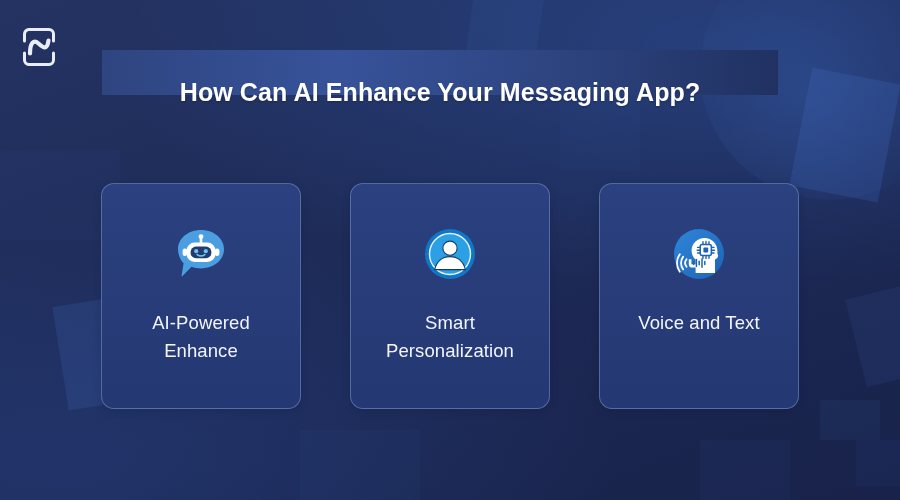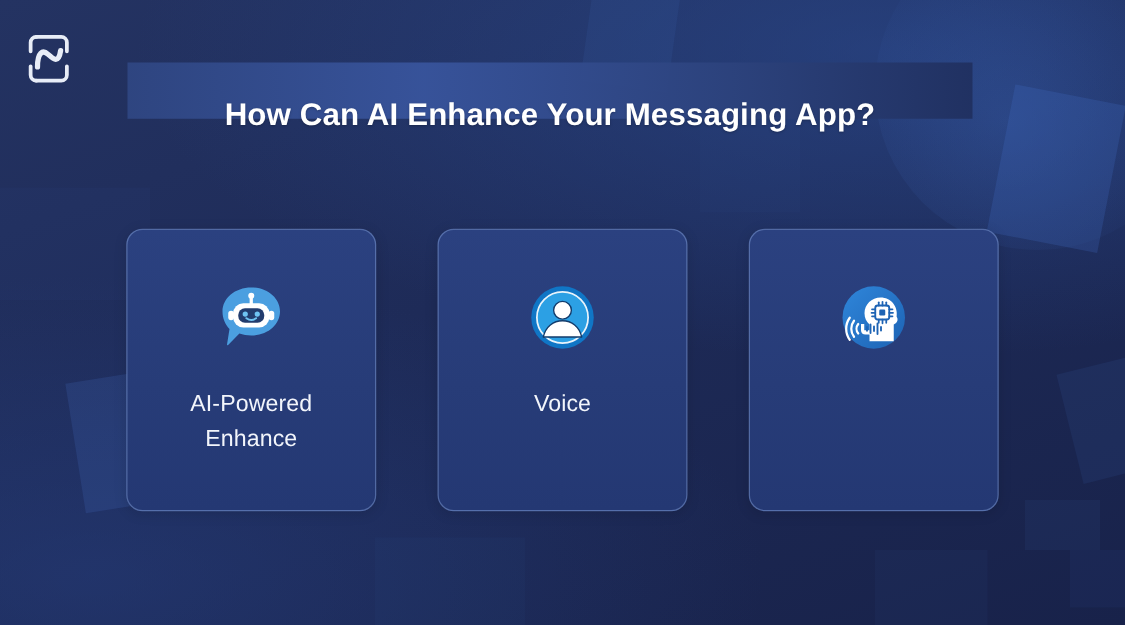--- a/index.html
+++ b/index.html
@@ -189,21 +189,22 @@
       <svg class="card-icon" viewBox="0 0 56 56" aria-hidden="true">
         <circle cx="28" cy="28" r="25" fill="#1076c6"></circle>
         <circle cx="28" cy="28" r="20.5" fill="#2ca0e4"></circle>
         <circle cx="28" cy="28" r="20.5" fill="none" stroke="#ffffff" stroke-width="1.4" opacity="0.9"></circle>
 
         <circle cx="28" cy="22.2" r="7.1" fill="#ffffff" stroke="#123b6b" stroke-width="1.1"></circle>
 
         <path d="M12.6 43.6 C14.6 35.2 20.6 30.6 28 30.6 C35.4 30.6 41.4 35.2 43.4 43.6 Z" fill="#ffffff" stroke="#123b6b" stroke-width="1.1" stroke-linejoin="round"></path>
       </svg>
       <div class="card-label">
-        <span>Voice</span><br>
+        <span>Smart</span><br>
+        <span>Personalization</span>
       </div>
     </div>
 
     <div class="card">
       <svg class="card-icon" viewBox="0 0 56 56" aria-hidden="true">
         <defs>
           <linearGradient id="g3" x1="0" y1="0" x2="1" y2="1">
             <stop offset="0%" stop-color="#2f86da"></stop>
             <stop offset="100%" stop-color="#1d63b4"></stop>
           </linearGradient>
@@ -240,18 +241,18 @@
           <path d="M33.8 35.6 L33.8 38.4"></path>
         </g>
 
         <g fill="none" stroke="#ffffff" stroke-width="1.8" stroke-linecap="round">
           <path d="M15.6 33.2 A6 6 0 0 0 15.6 40.8"></path>
           <path d="M12.2 30.6 A10.5 10.5 0 0 0 12.2 43.4"></path>
           <path d="M8.8 28.2 A15 15 0 0 0 8.8 45.8"></path>
         </g>
       </svg>
       <div class="card-label">
-        <br>
+        <span>Voice and Text</span><br>
       </div>
     </div>
 
   </div>
 </div>
 
 </body></html>

